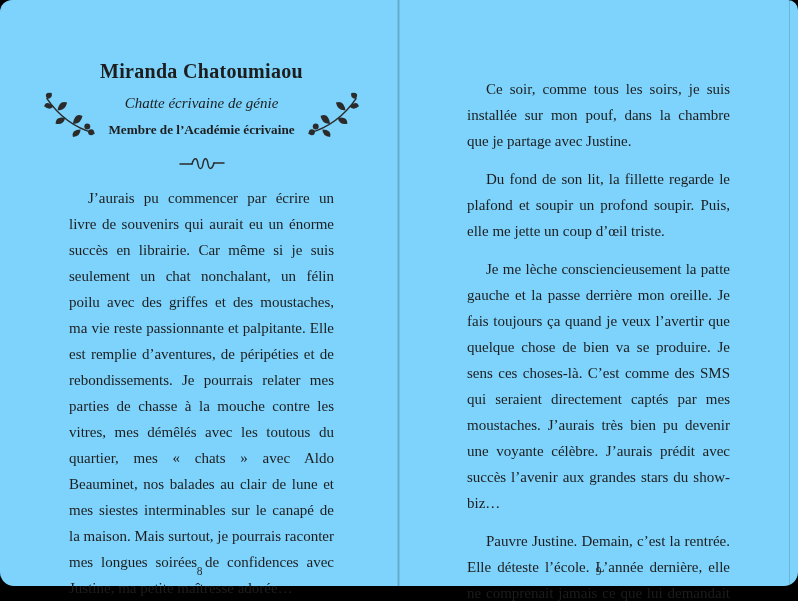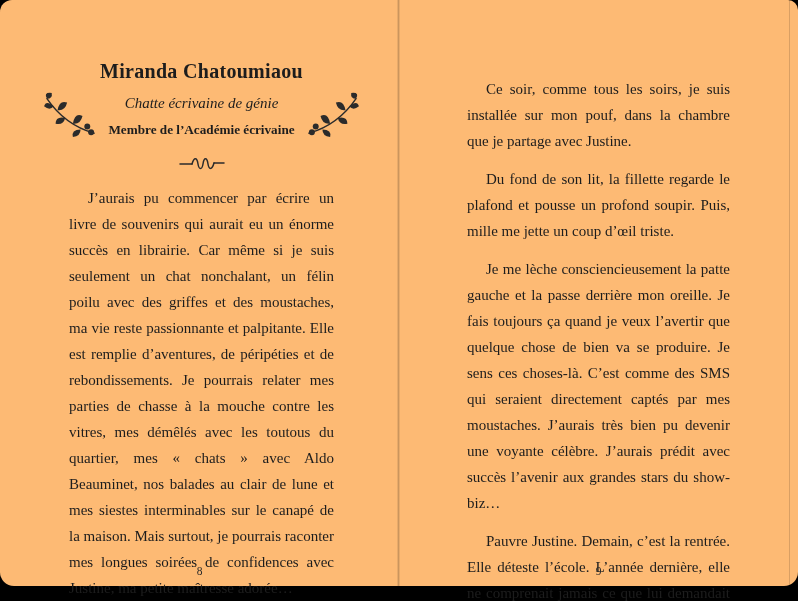--- a/index.html
+++ b/index.html
@@ -7,21 +7,21 @@
     width: 798px; height: 601px;
     background: #000;
     font-family: "Liberation Serif", serif;
     color: #1d1d1d;
     overflow: hidden;
   }
   #stage { position: relative; width: 798px; height: 601px; }
 
   .spread {
     position: absolute; left: 0; right: 0; top: 0; bottom: 15px;
-    background: #fdba74;
+    background: #7dd3fc;
     border-radius: 12px 10px 14px 14px;
     display: flex;
   }
   .gutter {
     position: absolute; left: 397px; top: 0; bottom: 15px; width: 3px;
     background: linear-gradient(to right, rgba(0,0,0,0.03), rgba(0,0,0,0.20), rgba(0,0,0,0.03));
     pointer-events: none;
   }
   .right-edge {
     position: absolute; right: 8px; top: 0; bottom: 15px; width: 1px;
@@ -124,21 +124,21 @@
         <p>J’aurais pu commencer par écrire un livre de souvenirs qui aurait eu un énorme succès en librairie. Car même si je suis seulement un chat nonchalant, un félin poilu avec des griffes et des moustaches, ma vie reste passionnante et palpitante. Elle est remplie d’aventures, de péripéties et de rebondissements. Je pourrais relater mes parties de chasse à la mouche contre les vitres, mes démêlés avec les toutous du quartier, mes « chats » avec Aldo Beauminet, nos balades au clair de lune et mes siestes interminables sur le canapé de la maison. Mais surtout, je pourrais raconter mes longues soirées de confidences avec Justine, ma petite maîtresse adorée…</p>
         <p>C’est sûr, il faudrait plus de mille pages pour écrire toute ma vie.</p>
       </div>
 
       <div class="page-number">8</div>
     </div>
 
     <div class="page page-right">
       <div class="body-text">
         <p>Ce soir, comme tous les soirs, je suis installée sur mon pouf, dans la chambre que je partage avec Justine.</p>
-        <p>Du fond de son lit, la fillette regarde le plafond et pousse un profond soupir. Puis, mille me jette un coup d’œil triste.</p>
+        <p>Du fond de son lit, la fillette regarde le plafond et soupir un profond soupir. Puis, elle me jette un coup d’œil triste.</p>
         <p>Je me lèche consciencieusement la patte gauche et la passe derrière mon oreille. Je fais toujours ça quand je veux l’avertir que quelque chose de bien va se produire. Je sens ces choses-là. C’est comme des SMS qui seraient directement captés par mes moustaches. J’aurais très bien pu devenir une voyante célèbre. J’aurais prédit avec succès l’avenir aux grandes stars du show-biz…</p>
         <p>Pauvre Justine. Demain, c’est la rentrée. Elle déteste l’école. L’année dernière, elle ne comprenait jamais ce que lui demandait la maîtresse. Il y avait beaucoup de rouge sur ses cahiers. Son stylo refusait toujours de faire les jolies boucles, l’arrondi des ponts et les barres droites qu’elle s’appliquait pourtant consciencieusement à tracer. Son écriture,</p>
       </div>
 
       <div class="page-number">9</div>
     </div>
 
   </div>
 
   <div class="gutter"></div>

